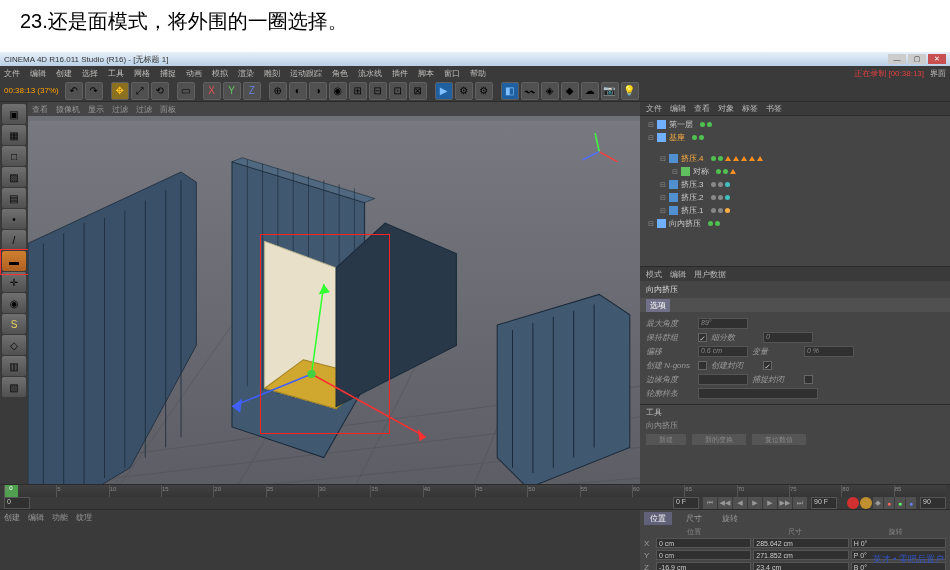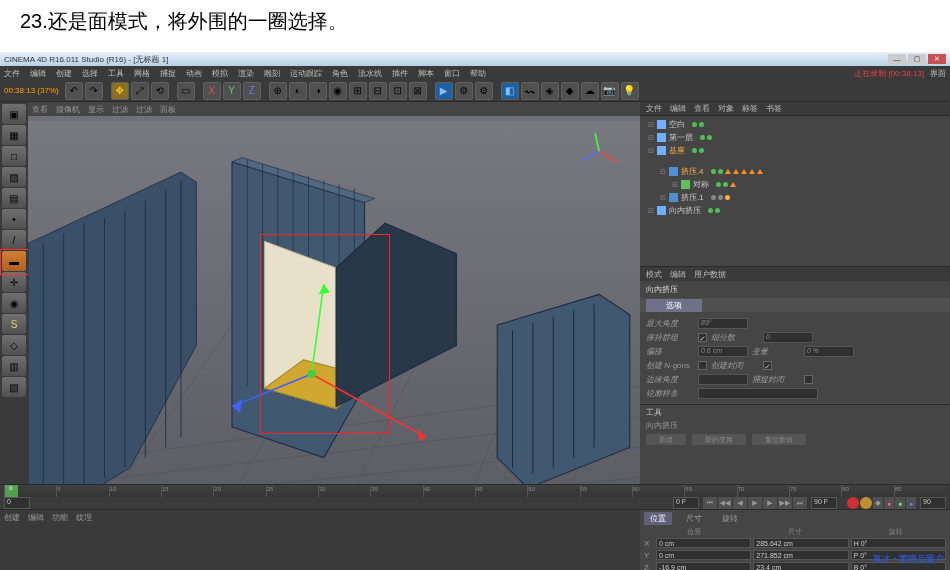--- a/index.html
+++ b/index.html
@@ -42,21 +42,21 @@
 .tree-name { flex: 0 0 auto; color: #ccc; }
 .tree-name.sel { color: #ffb040; }
 .tree-dots { margin-left: 4px; display: flex; gap: 2px; align-items: center; }
 .dot { width: 5px; height: 5px; border-radius: 50%; }
 .dot.g { background: #50c050; } .dot.gr { background: #888; }
 .tri { width: 0; height: 0; border-left: 3px solid transparent; border-right: 3px solid transparent; border-bottom: 5px solid #ff9020; display: inline-block; }
 .dot.cy { background: #40c0c0; } .dot.or { background: #ffb040; }
 .attr-panel { flex: 1; background: #454545; border-top: 1px solid #2a2a2a; overflow: hidden; }
 .attr-tabs { height: 14px; display: flex; align-items: center; gap: 8px; padding: 0 6px; background: #3a3a3a; }
 .attr-tabs2 { height: 14px; display: flex; align-items: center; gap: 6px; padding: 0 6px; background: #505050; }
-.attr-tabs2 span { padding: 1px 20px; }
+.attr-tabs2 span { padding: 1px 4px; }
 .attr-tabs2 .sel { background: #707088; color: #fff; }
 .attr-body { padding: 4px 6px; font-style: italic; }
 .attr-row { display: flex; align-items: center; height: 14px; gap: 4px; }
 .attr-label { width: 48px; color: #999; }
 .attr-field { width: 50px; height: 11px; background: #303030; border: 1px solid #555; font-size: 7px; color: #888; padding: 0 2px; }
 .attr-check { width: 9px; height: 9px; background: #303030; border: 1px solid #666; }
 .attr-check.on::after { content: "✓"; font-size: 7px; color: #ccc; }
 .bottom { position: absolute; bottom: 0; left: 0; width: 950px; height: 86px; background: #3a3a3a; display: flex; flex-direction: column; font-size: 8px; color: #999; }
 .timeline { height: 18px; display: flex; align-items: center; padding: 0 4px; gap: 2px; border-top: 1px solid #2a2a2a; }
 .tl-ruler { flex: 1; height: 12px; background: linear-gradient(#404040, #353535); position: relative; overflow: hidden; }
@@ -75,21 +75,21 @@
 .mat-tabs { display: flex; gap: 8px; font-size: 8px; }
 .coord-area { width: 310px; background: #454545; border-top: 1px solid #2a2a2a; padding: 2px 4px; }
 .coord-tabs { display: flex; gap: 8px; margin-bottom: 2px; }
 .coord-tabs span { padding: 1px 6px; }
 .coord-tabs .sel { background: #606078; color: #fff; }
 .coord-hdr { display: flex; font-size: 7px; color: #888; }
 .coord-hdr span { flex: 1; text-align: center; }
 .coord-row { display: flex; gap: 2px; height: 12px; align-items: center; }
 .coord-row .lbl { width: 10px; color: #999; }
 .coord-row .fld { flex: 1; height: 10px; background: #303030; border: 1px solid #555; font-size: 7px; color: #ccc; padding: 0 2px; display: flex; align-items: center; }
-.website-stamp { position: absolute; right: 6px; bottom: 4px; font-size: 9px; color: #3050c0; font-weight: bold; text-align: center; }
+.website-stamp { position: absolute; right: 6px; bottom: 4px; font-size: 9px; color: #3050c0; font-weight: normal; text-align: center; }
 .statusbar { height: 12px; background: #3a3a3a; border-top: 1px solid #2a2a2a; font-size: 7px; color: #888; padding: 0 4px; display: flex; align-items: center; }
 .sep { width: 4px; }
 </style>
 </head>
 <body>
 
 <div class="instruction">23.还是面模式，将外围的一圈选择。</div>
 
 <div class="app-window">
   <div class="titlebar">
@@ -283,29 +283,20 @@
         <span>编辑</span>
         <span>查看</span>
         <span>对象</span>
         <span>标签</span>
         <span>书签</span>
       </div>
       <div class="objects-tree" id="obj-tree">
           <div class="tree-row" style="padding-left: 4px;">
             <span style="color: rgb(136, 136, 136); font-size: 7px;">⊟</span>
             <span class="tree-icon ti-null"></span>
-            <span class="tree-name">空白</span>
-            <span class="tree-dots">
-              <span class="dot g"></span>
-              <span class="dot g"></span>
-            </span>
-          </div>
-          <div class="tree-row" style="padding-left: 4px;">
-            <span style="color: rgb(136, 136, 136); font-size: 7px;">⊟</span>
-            <span class="tree-icon ti-null"></span>
             <span class="tree-name">第一层</span>
             <span class="tree-dots">
               <span class="dot g"></span>
               <span class="dot g"></span>
             </span>
           </div>
           <div class="tree-row" style="padding-left: 4px; align-items: center;">
             <span style="color: rgb(136, 136, 136); font-size: 7px;">⊟</span>
             <span class="tree-icon ti-null"></span>
             <span class="tree-name sel">基座</span>
@@ -329,20 +320,40 @@
             </span>
           </div>
           <div class="tree-row" style="padding-left: 28px;">
             <span style="color: rgb(136, 136, 136); font-size: 7px;">⊟</span>
             <span class="tree-icon ti-sym"></span>
             <span class="tree-name">对称</span>
             <span class="tree-dots">
               <span class="dot g"></span>
               <span class="dot g"></span>
               <span class="tri"></span>
+            </span>
+          </div>
+          <div class="tree-row" style="padding-left: 16px;">
+            <span style="color: rgb(136, 136, 136); font-size: 7px;">⊟</span>
+            <span class="tree-icon ti-obj"></span>
+            <span class="tree-name">挤压.3</span>
+            <span class="tree-dots">
+              <span class="dot gr"></span>
+              <span class="dot gr"></span>
+              <span class="dot cy"></span>
+            </span>
+          </div>
+          <div class="tree-row" style="padding-left: 16px;">
+            <span style="color: rgb(136, 136, 136); font-size: 7px;">⊟</span>
+            <span class="tree-icon ti-obj"></span>
+            <span class="tree-name">挤压.2</span>
+            <span class="tree-dots">
+              <span class="dot gr"></span>
+              <span class="dot gr"></span>
+              <span class="dot cy"></span>
             </span>
           </div>
           <div class="tree-row" style="padding-left: 16px;">
             <span style="color: rgb(136, 136, 136); font-size: 7px;">⊟</span>
             <span class="tree-icon ti-obj"></span>
             <span class="tree-name">挤压.1</span>
             <span class="tree-dots">
               <span class="dot gr"></span>
               <span class="dot gr"></span>
               <span class="dot or"></span>

